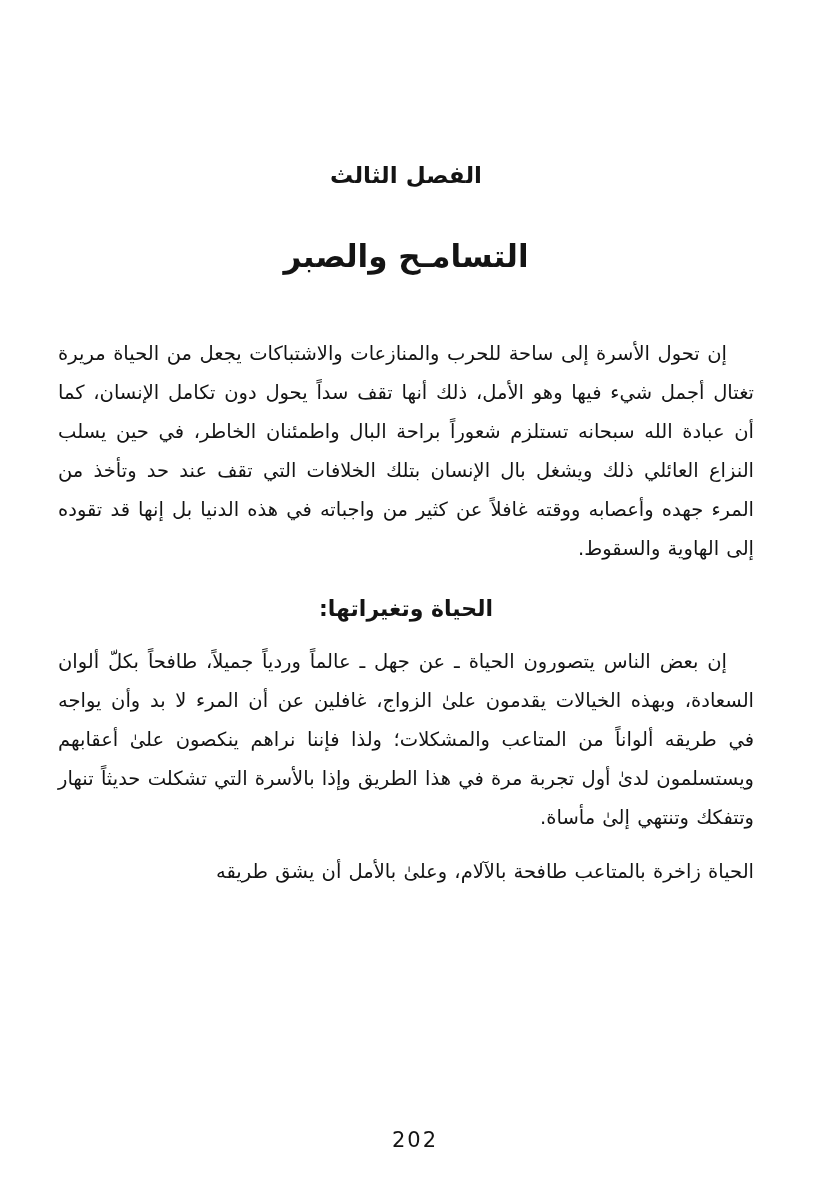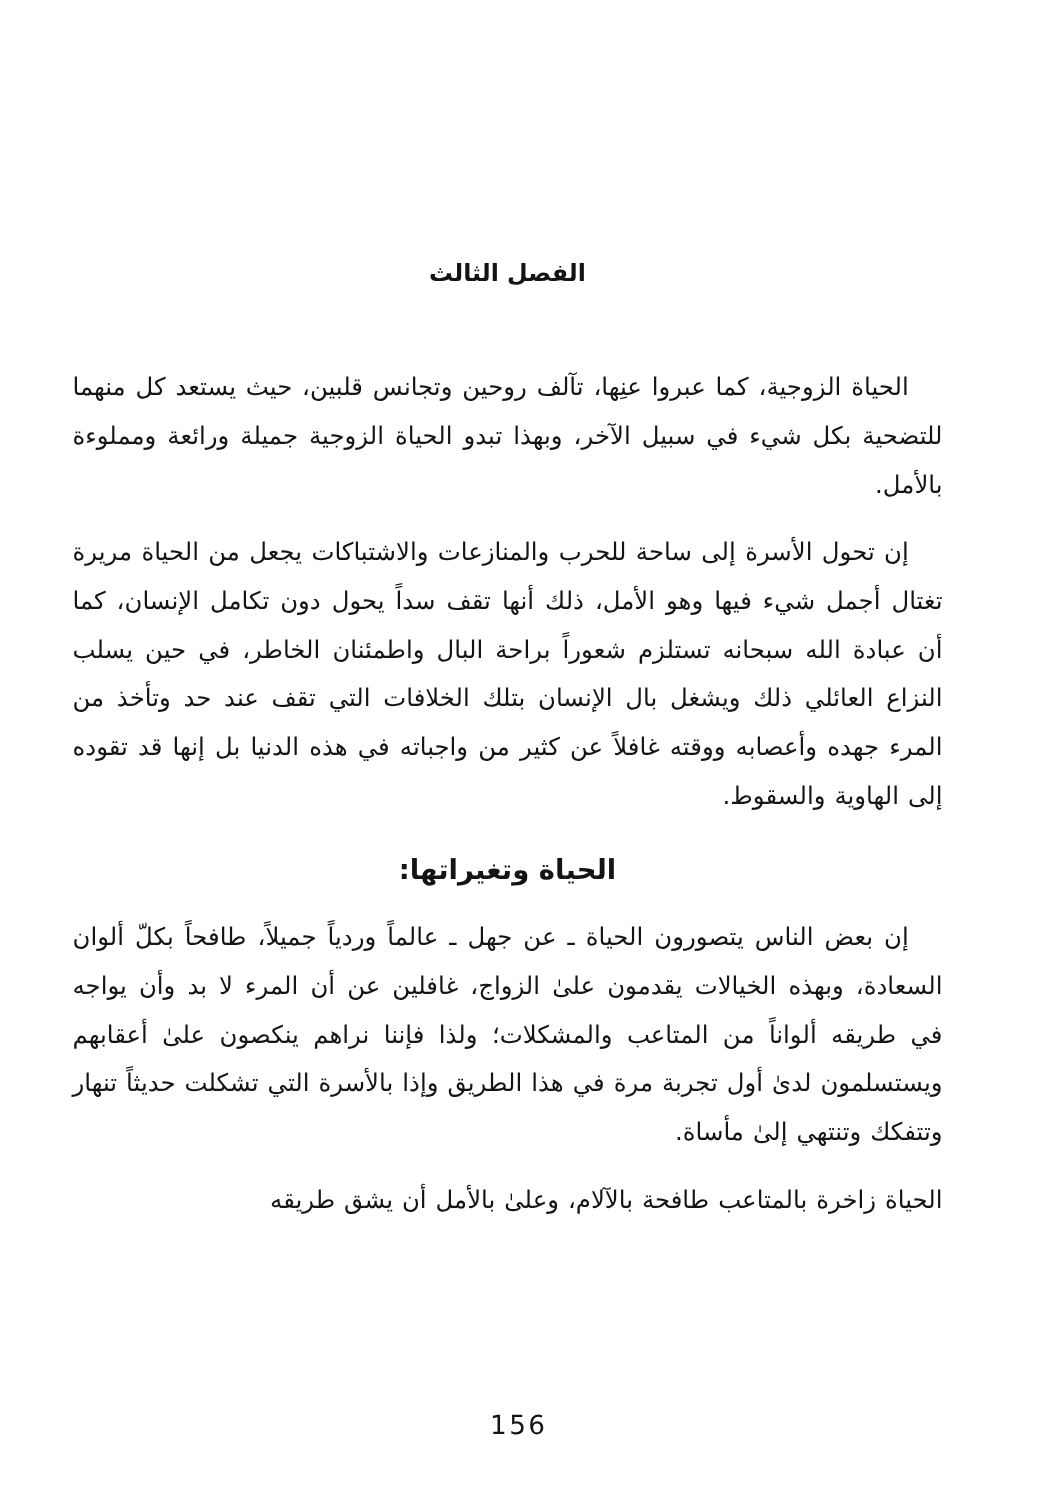--- a/index.html
+++ b/index.html
@@ -15,24 +15,23 @@
     background: #ffffff;
     color: #141414;
     font-family: "DejaVu Sans", sans-serif;
     direction: rtl;
     box-sizing: border-box;
     padding: 160px 76px 0 58px;
     overflow: hidden;
   }
   .chapter-heading {
     text-align: center;
-    font-size: 19px;
+    font-size: 23px;
     font-weight: 700;
     line-height: 30px;
-    margin-top: 44px;
   }
   .book-title {
     text-align: center;
     font-size: 31px;
     font-weight: 700;
     line-height: 44px;
     margin: 44px 0 0 0;
   }
   .body-text {
     margin-top: 56px;
@@ -65,30 +64,30 @@
     letter-spacing: 2px;
   }
 </style>
 </head>
 <body>
 
 <div class="page">
 
   <div class="chapter-heading">الفصل الثالث</div>
 
+  <h1 class="book-title">التسامـح والصبر</h1>
 
   <div class="body-text">
 
-    <p class="para indent">الحياة الزوجية، كما عبروا عنِها، تآلف روحين وتجانس قلبين، حيث يستعد كل منهما للتضحية بكل شيء في سبيل الآخر، وبهذا تبدو الحياة الزوجية جميلة ورائعة ومملوءة بالأمل.</p>
 
     <p class="para indent">إن تحول الأسرة إلى ساحة للحرب والمنازعات والاشتباكات يجعل من الحياة مريرة تغتال أجمل شيء فيها وهو الأمل، ذلك أنها تقف سداً يحول دون تكامل الإنسان، كما أن عبادة الله سبحانه تستلزم شعوراً براحة البال واطمئنان الخاطر، في حين يسلب النزاع العائلي ذلك ويشغل بال الإنسان بتلك الخلافات التي تقف عند حد وتأخذ من المرء جهده وأعصابه ووقته غافلاً عن كثير من واجباته في هذه الدنيا بل إنها قد تقوده إلى الهاوية والسقوط.</p>
 
     <h2 class="subheading">الحياة وتغيراتها:</h2>
 
     <p class="para indent">إن بعض الناس يتصورون الحياة ـ عن جهل ـ عالماً وردياً جميلاً، طافحاً بكلّ ألوان السعادة، وبهذه الخيالات يقدمون علىٰ الزواج، غافلين عن أن المرء لا بد وأن يواجه في طريقه ألواناً من المتاعب والمشكلات؛ ولذا فإننا نراهم ينكصون علىٰ أعقابهم ويستسلمون لدىٰ أول تجربة مرة في هذا الطريق وإذا بالأسرة التي تشكلت حديثاً تنهار وتتفكك وتنتهي إلىٰ مأساة.</p>
 
     <p class="para">الحياة زاخرة بالمتاعب طافحة بالآلام، وعلىٰ بالأمل أن يشق طريقه</p>
 
   </div>
 
-  <div class="page-number">156</div>
+  <div class="page-number">202</div>
 
 </div>
 
 </body></html>

